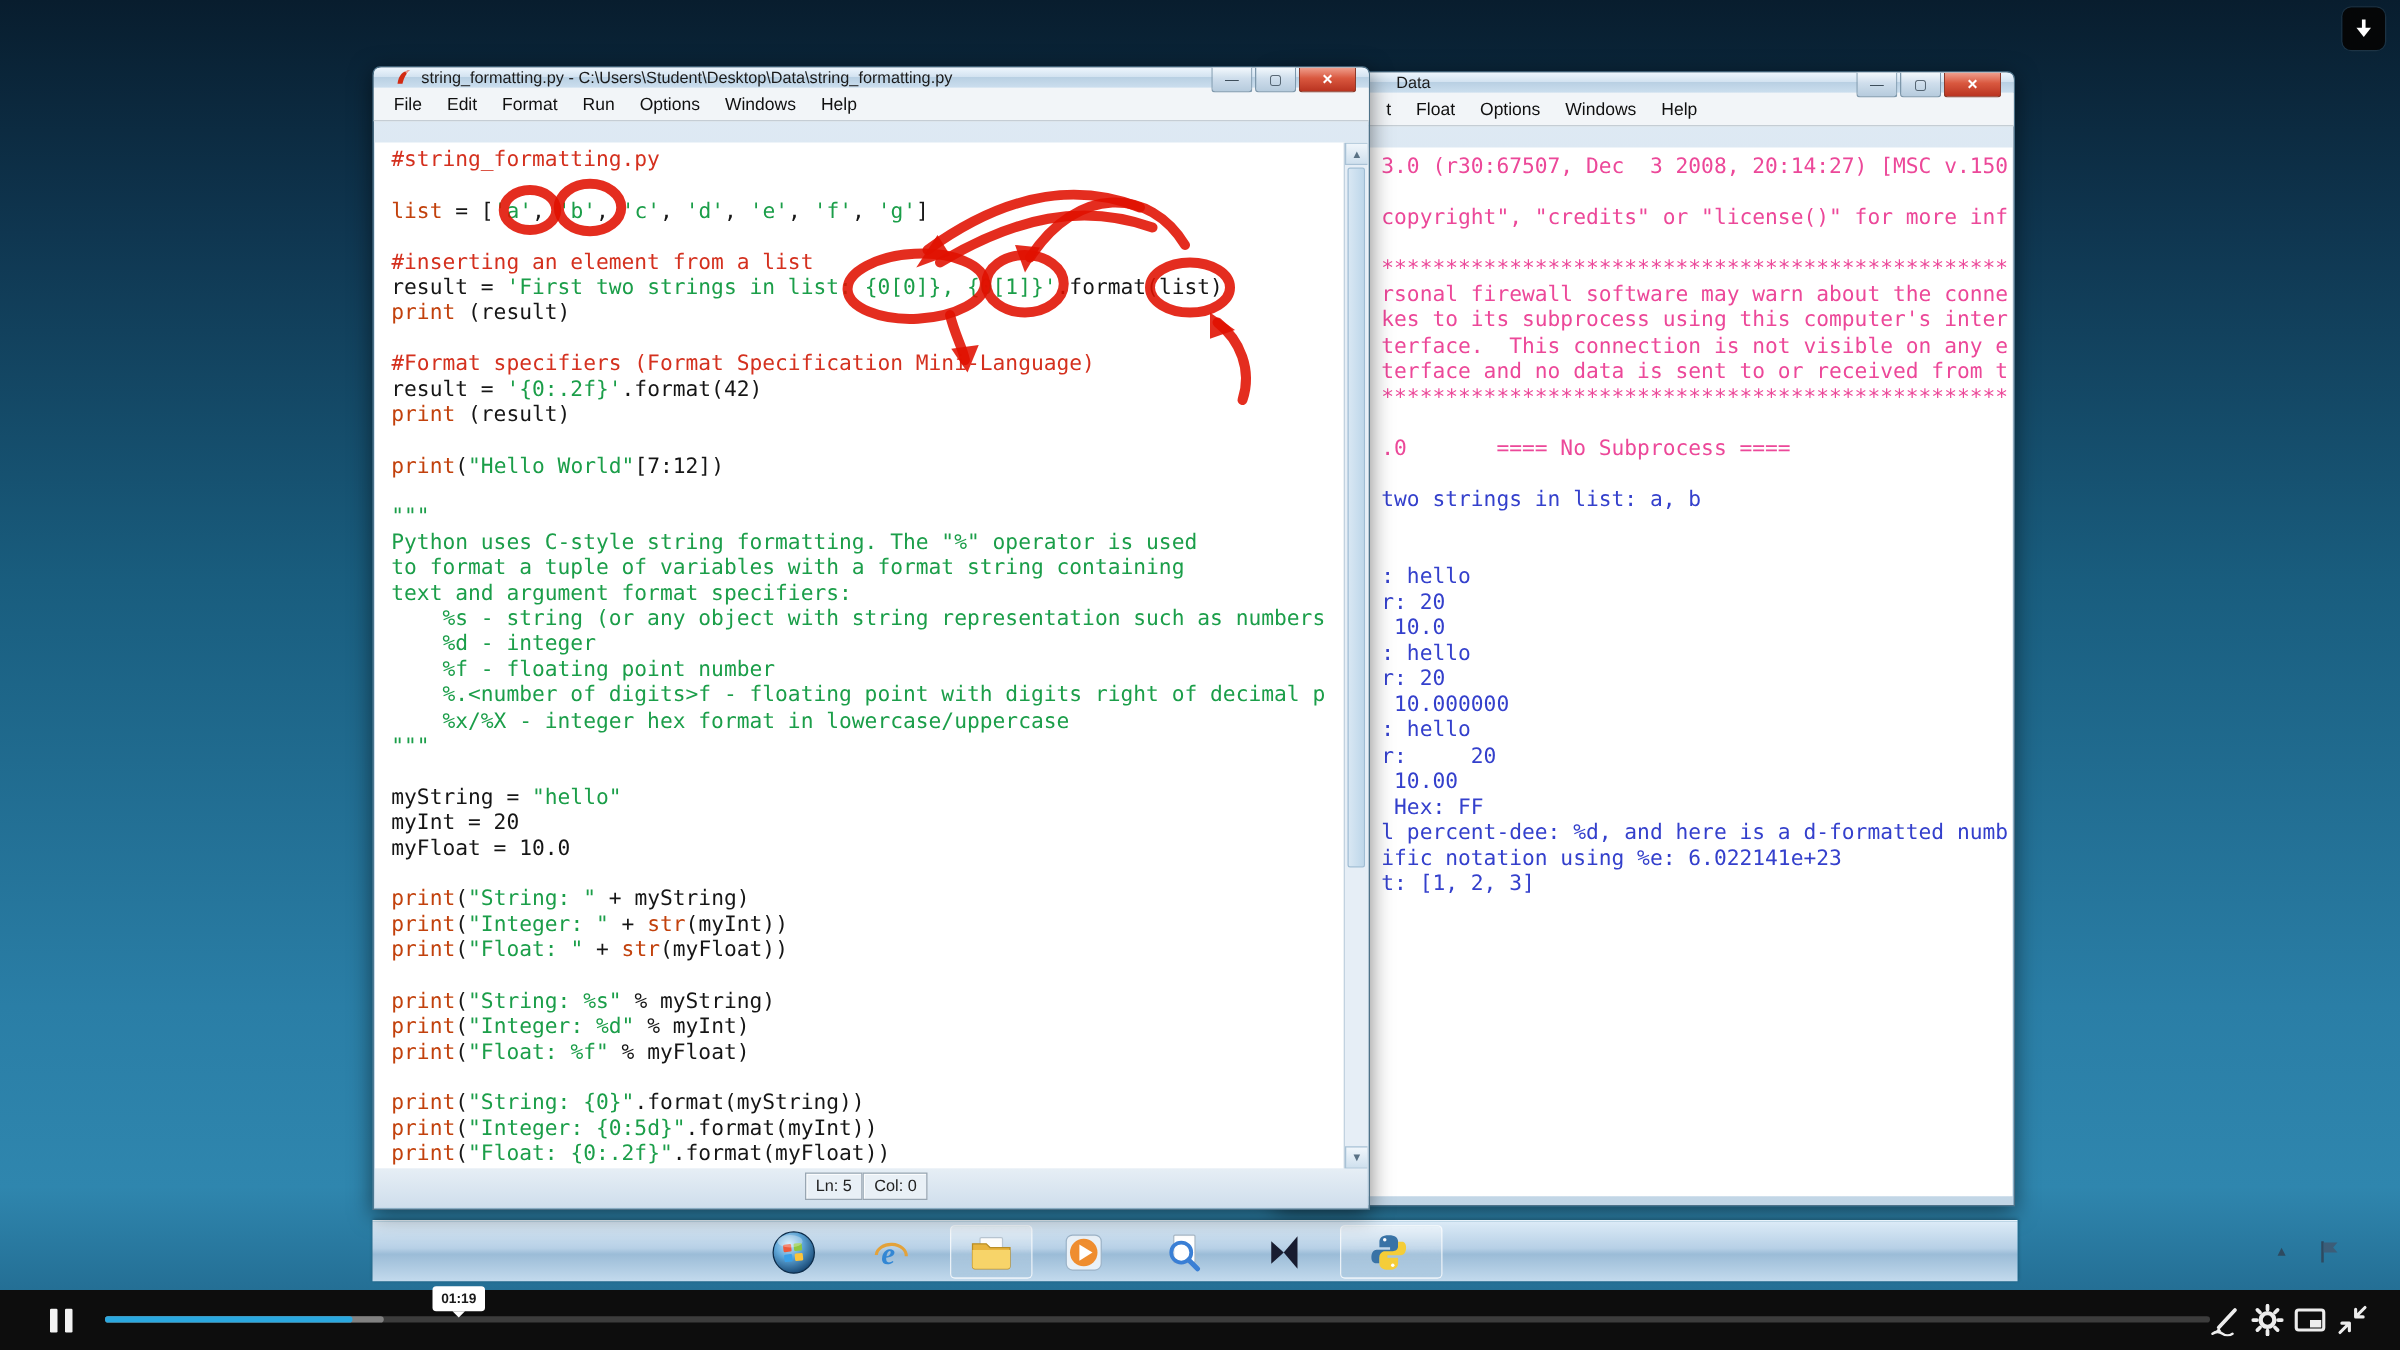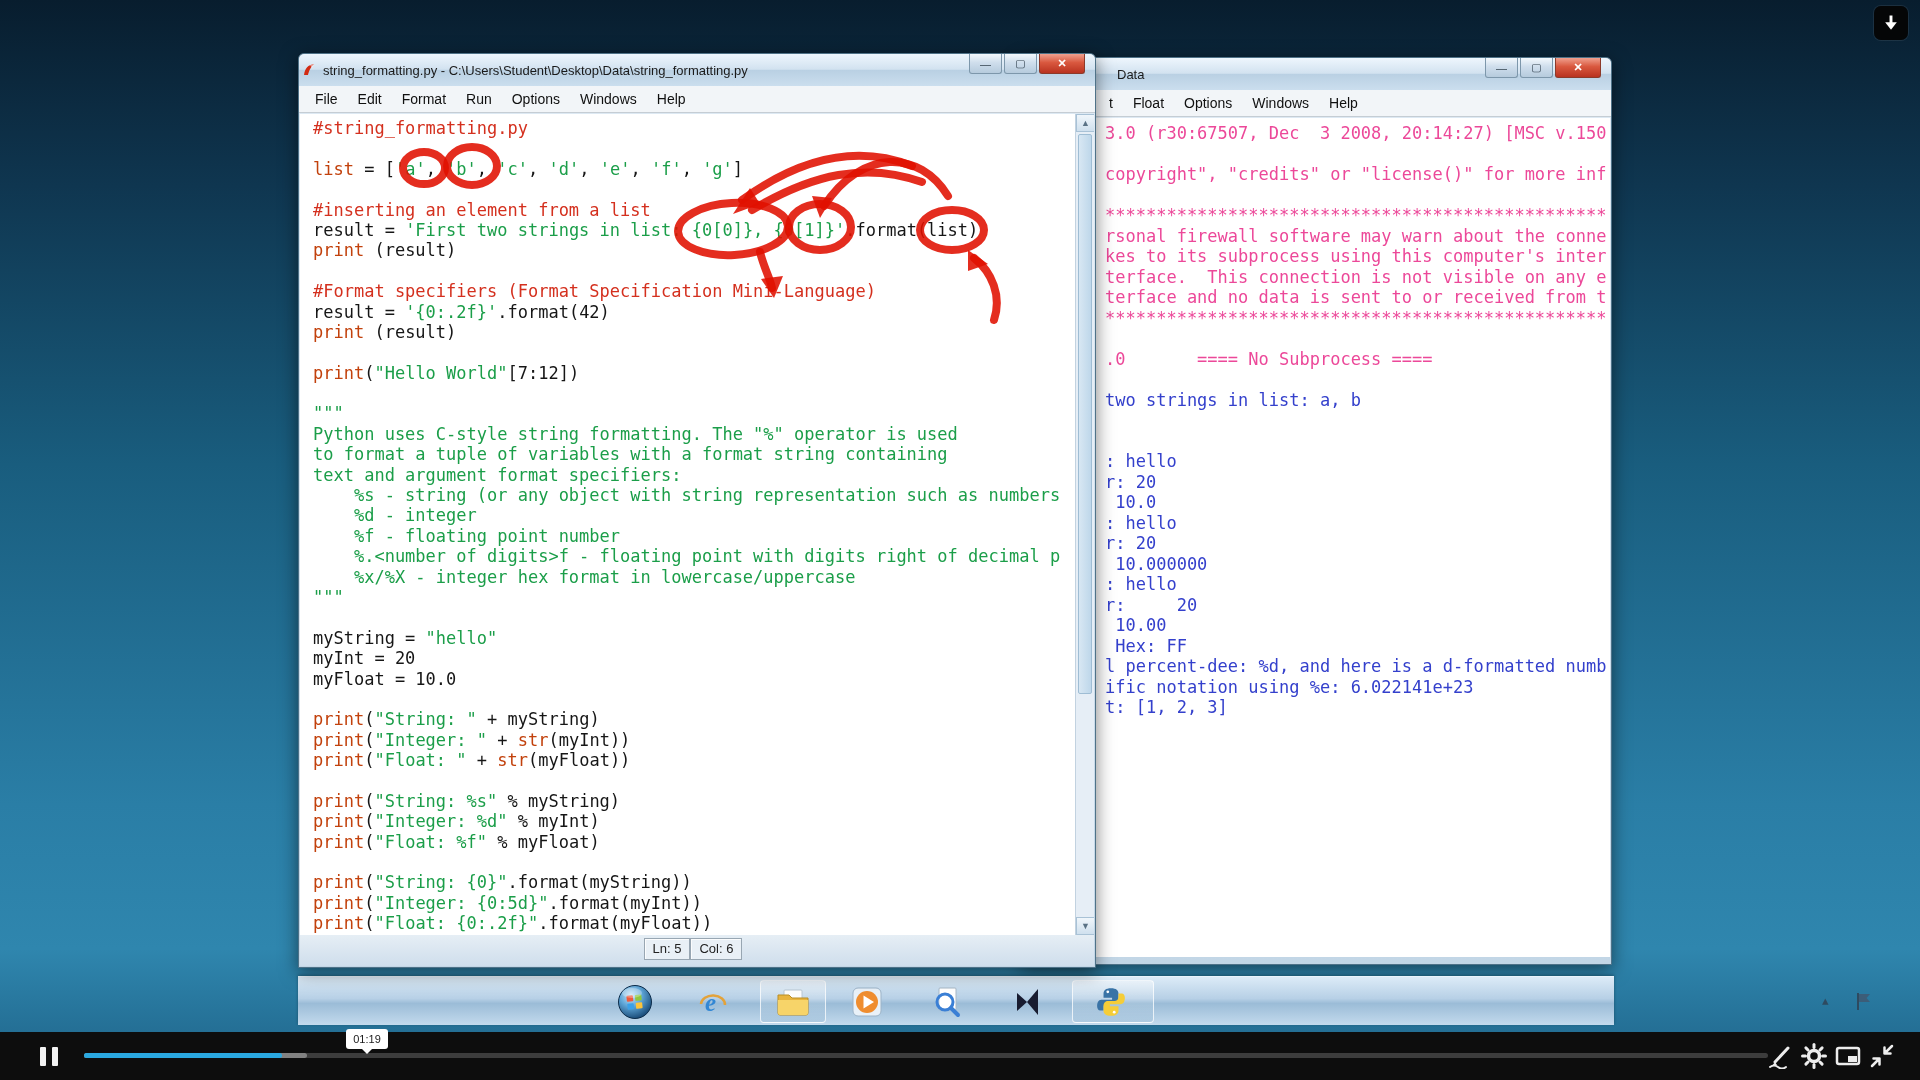--- a/index.html
+++ b/index.html
@@ -3,22 +3,22 @@
 <meta charset="utf-8">
 <style>
   *{box-sizing:border-box;margin:0;padding:0}
   html,body{width:1920px;height:1080px;overflow:hidden;background:#000;font-family:"Liberation Sans",sans-serif}
   .stage{position:relative;width:1920px;height:1080px;background:#000}
   .video{position:absolute;left:0;top:0;width:1920px;height:1032px;
     background:linear-gradient(180deg,#081d2e 0%,#0f3650 18%,#195d7e 45%,#2a7ea6 78%,#2f86ae 92%,#246f95 100%)}
   
   .win{position:absolute;border:1px solid #4f7288;border-radius:6px 6px 0 0;
     background:linear-gradient(#dfeaf4,#c2d6e6);box-shadow:0 4px 18px rgba(0,0,0,.5)}
-  .titlebar{position:relative;height:32px;border-radius:6px 6px 0 0;
-    background:linear-gradient(#eef6fd,#d2e2f0 48%,#b9d0e3 50%,#cbdeee);display:flex;align-items:center;padding-left:2px}
+  .titlebar{position:relative;height:16px;border-radius:6px 6px 0 0;
+    background:linear-gradient(#eef6fd,#d2e2f0 48%,#b9d0e3 50%,#cbdeee);display:flex;padding-left:16px}
   .win-title{font-size:13px;color:#1a1a1a;white-space:nowrap;margin-left:6px}
   .wbtns{position:absolute;right:10px;top:0;display:flex}
   .wbtn{width:33px;height:20px;border:1px solid #7d97ab;border-top:none;border-radius:0 0 3px 3px;
     background:linear-gradient(#f4f9fd,#cfdeec 45%,#b6cbdd);display:flex;align-items:center;justify-content:center;
     font-size:11px;color:#33424f;margin-left:2px}
   .wbtn.close{width:46px;background:linear-gradient(#f0a08e,#d9583f 45%,#b93320);color:#fff;font-weight:bold;border-color:#8c3a2a}
   .menubar{height:27px;background:#f2f5f8;border-bottom:1px solid #c5cdd4;display:flex;align-items:center;padding-left:6px}
   .menu-item{padding:0 10px;font-size:14px;color:#101010;white-space:nowrap}
   .client{position:absolute;left:1px;right:1px;top:60px;background:#fff;overflow:hidden}
   
@@ -55,21 +55,21 @@
     background:linear-gradient(rgba(255,255,255,.45),rgba(255,255,255,.12) 50%,rgba(130,170,200,.25))}
   .tray-glyph{position:absolute;top:16px;font-size:13px;color:#2e4a60}
   
   .player{position:absolute;left:0;top:1032px;width:1920px;height:48px;background:#0d0d0d;z-index:60}
   .pause-btn{position:absolute;left:36px;top:12px;width:26px;height:24px;display:flex;gap:6px;align-items:center;justify-content:center}
   .pause-btn i{display:block;width:6px;height:19px;background:#f2f2f2;border-radius:1px}
   .progress{position:absolute;left:84px;top:21px;width:1684px;height:5px;background:#3c3c3c;border-radius:3px}
   .prog-buffer{position:absolute;left:0;top:0;height:5px;width:223px;background:#818181;border-radius:3px}
   .prog-played{position:absolute;left:0;top:0;height:5px;width:198px;background:var(--accent,#2aa8e0);border-radius:3px}
   .time-tip{position:absolute;left:262px;top:-24px;width:42px;height:20px;background:#fff;border-radius:3px;
-    font-size:11px;font-weight:normal;color:#1a1a1a;display:flex;align-items:center;justify-content:center}
+    font-size:11px;font-weight:bold;color:#1a1a1a;display:flex;align-items:center;justify-content:center}
   .time-tip:after{content:"";position:absolute;left:50%;bottom:-5px;margin-left:-5px;border:5px solid transparent;border-top-color:#fff;border-bottom:none}
   .pl-icon{position:absolute;top:10px;width:28px;height:28px;display:flex;align-items:center;justify-content:center}
   
   .dl-btn{position:absolute;left:1874px;top:6px;width:34px;height:34px;background:rgba(5,5,5,.95);border-radius:7px;
     z-index:70;display:flex;align-items:center;justify-content:center;box-shadow:0 0 0 1px rgba(255,255,255,.08)}
   .z10{z-index:10}.z20{z-index:20}
 </style>
 </head>
 <body>
 
@@ -122,21 +122,21 @@
       <div class="client editor-client">
         <div class="code" id="code"><div class="code-line"><span class="tk-c">#string_formatting.py</span></div><div class="code-line">&nbsp;</div><div class="code-line"><span class="tk-b">list</span><span class="tk-t"> = [</span><span class="tk-s">'a'</span><span class="tk-t">, </span><span class="tk-s">'b'</span><span class="tk-t">, </span><span class="tk-s">'c'</span><span class="tk-t">, </span><span class="tk-s">'d'</span><span class="tk-t">, </span><span class="tk-s">'e'</span><span class="tk-t">, </span><span class="tk-s">'f'</span><span class="tk-t">, </span><span class="tk-s">'g'</span><span class="tk-t">]</span></div><div class="code-line">&nbsp;</div><div class="code-line"><span class="tk-c">#inserting an element from a list</span></div><div class="code-line"><span class="tk-t">result = </span><span class="tk-s">'First two strings in list: {0[0]}, {0[1]}'</span><span class="tk-t">.format(list)</span></div><div class="code-line"><span class="tk-b">print</span><span class="tk-t"> (result)</span></div><div class="code-line">&nbsp;</div><div class="code-line"><span class="tk-c">#Format specifiers (Format Specification Mini-Language)</span></div><div class="code-line"><span class="tk-t">result = </span><span class="tk-s">'{0:.2f}'</span><span class="tk-t">.format(42)</span></div><div class="code-line"><span class="tk-b">print</span><span class="tk-t"> (result)</span></div><div class="code-line">&nbsp;</div><div class="code-line"><span class="tk-b">print</span><span class="tk-t">(</span><span class="tk-s">"Hello World"</span><span class="tk-t">[7:12])</span></div><div class="code-line">&nbsp;</div><div class="code-line"><span class="tk-s">"""</span></div><div class="code-line"><span class="tk-s">Python uses C-style string formatting. The "%" operator is used</span></div><div class="code-line"><span class="tk-s">to format a tuple of variables with a format string containing</span></div><div class="code-line"><span class="tk-s">text and argument format specifiers:</span></div><div class="code-line"><span class="tk-s">    %s - string (or any object with string representation such as numbers</span></div><div class="code-line"><span class="tk-s">    %d - integer</span></div><div class="code-line"><span class="tk-s">    %f - floating point number</span></div><div class="code-line"><span class="tk-s">    %.&lt;number of digits&gt;f - floating point with digits right of decimal p</span></div><div class="code-line"><span class="tk-s">    %x/%X - integer hex format in lowercase/uppercase</span></div><div class="code-line"><span class="tk-s">"""</span></div><div class="code-line">&nbsp;</div><div class="code-line"><span class="tk-t">myString = </span><span class="tk-s">"hello"</span></div><div class="code-line"><span class="tk-t">myInt = 20</span></div><div class="code-line"><span class="tk-t">myFloat = 10.0</span></div><div class="code-line">&nbsp;</div><div class="code-line"><span class="tk-b">print</span><span class="tk-t">(</span><span class="tk-s">"String: "</span><span class="tk-t"> + myString)</span></div><div class="code-line"><span class="tk-b">print</span><span class="tk-t">(</span><span class="tk-s">"Integer: "</span><span class="tk-t"> + </span><span class="tk-b">str</span><span class="tk-t">(myInt))</span></div><div class="code-line"><span class="tk-b">print</span><span class="tk-t">(</span><span class="tk-s">"Float: "</span><span class="tk-t"> + </span><span class="tk-b">str</span><span class="tk-t">(myFloat))</span></div><div class="code-line">&nbsp;</div><div class="code-line"><span class="tk-b">print</span><span class="tk-t">(</span><span class="tk-s">"String: %s"</span><span class="tk-t"> % myString)</span></div><div class="code-line"><span class="tk-b">print</span><span class="tk-t">(</span><span class="tk-s">"Integer: %d"</span><span class="tk-t"> % myInt)</span></div><div class="code-line"><span class="tk-b">print</span><span class="tk-t">(</span><span class="tk-s">"Float: %f"</span><span class="tk-t"> % myFloat)</span></div><div class="code-line">&nbsp;</div><div class="code-line"><span class="tk-b">print</span><span class="tk-t">(</span><span class="tk-s">"String: {0}"</span><span class="tk-t">.format(myString))</span></div><div class="code-line"><span class="tk-b">print</span><span class="tk-t">(</span><span class="tk-s">"Integer: {0:5d}"</span><span class="tk-t">.format(myInt))</span></div><div class="code-line"><span class="tk-b">print</span><span class="tk-t">(</span><span class="tk-s">"Float: {0:.2f}"</span><span class="tk-t">.format(myFloat))</span></div></div>
         <div class="vscroll">
           <div class="sb-arrow sb-up">▲</div>
           <div class="sb-thumb"></div>
           <div class="sb-arrow sb-down">▼</div>
         </div>
       </div>
       <div class="statusbar">
         <span class="status-cell">Ln: 5</span>
-        <span class="status-cell">Col: 6</span>
+        <span class="status-cell">Col: 0</span>
       </div>
     </div>
 
     <svg class="annotations" width="1920" height="1032">
       <ellipse class="ann" cx="424" cy="168" rx="21" ry="16"></ellipse>
       <ellipse class="ann" cx="472" cy="166" rx="25" ry="19"></ellipse>
       <ellipse class="ann" cx="733" cy="229" rx="55" ry="26" transform="rotate(-3 733 229)"></ellipse>
       <ellipse class="ann" cx="820" cy="227" rx="31" ry="23"></ellipse>
       <ellipse class="ann" cx="952" cy="230" rx="32" ry="20"></ellipse>
       <path class="ann" d="M 912 166 C 856 144, 800 158, 742 200"></path>

